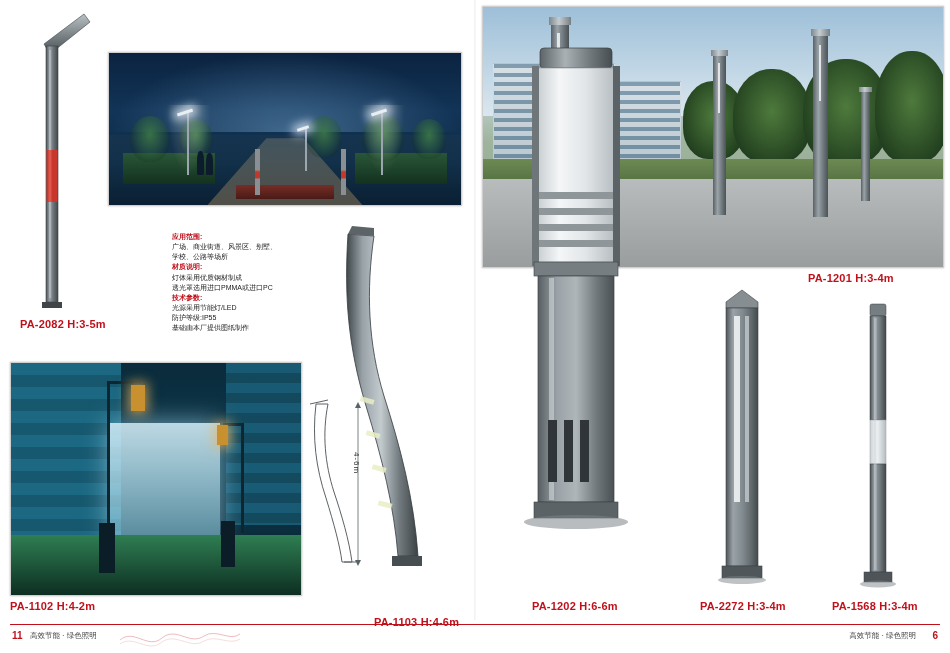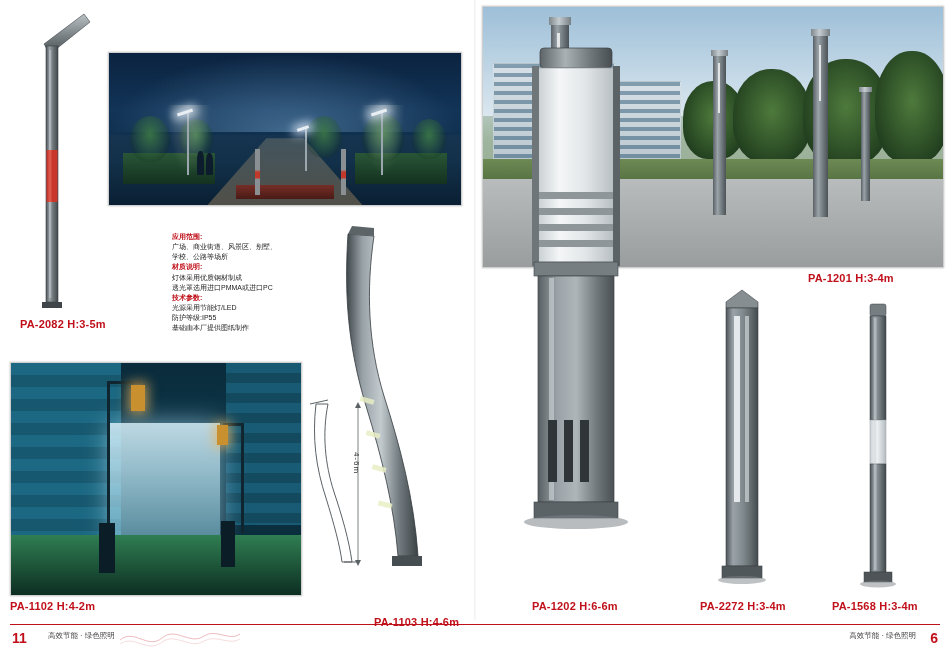--- a/index.html
+++ b/index.html
@@ -200,31 +200,30 @@
   
   .footer-rule {
     position: absolute;
     left: 10px; right: 10px; top: 624px;
     height: 1px;
     background: #c0111b;
   }
   .pageno {
     position: absolute;
     top: 630px;
-    font-size: 14px;
+    font-size: 10px;
     color: #c0111b;
     font-weight: bold;
     text-align: right;
   }
   .footer-text {
     position: absolute;
     top: 631px;
     font-size: 7.5px;
     color: #444;
-    margin-left: 18px;
   }
   .wave {
     position: absolute;
     top: 626px;
     left: 120px;
     width: 120px;
     height: 22px;
     opacity: .45;
   }
   .dim-label {

